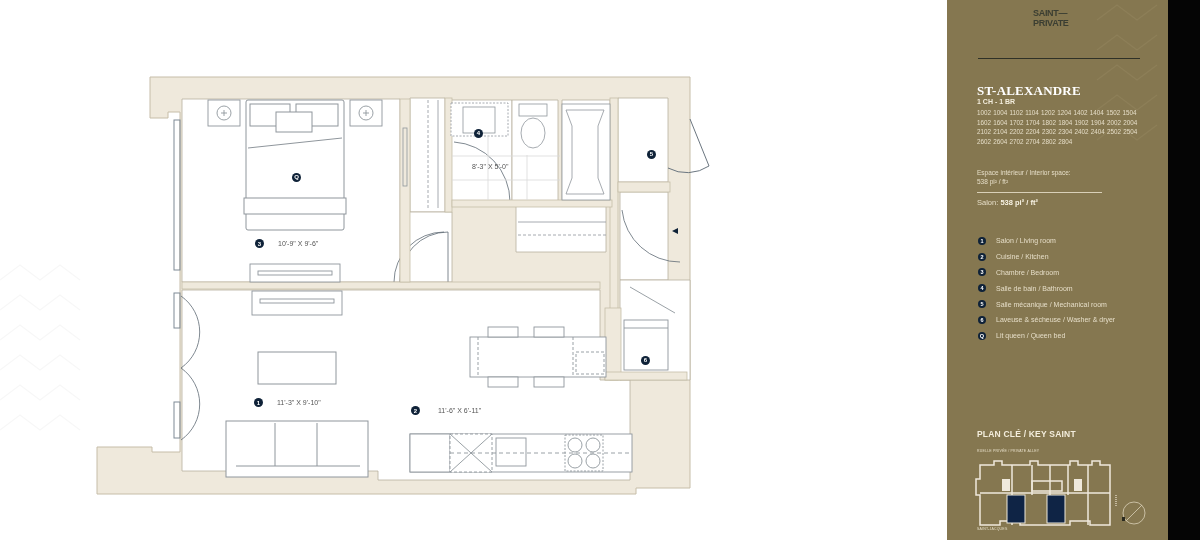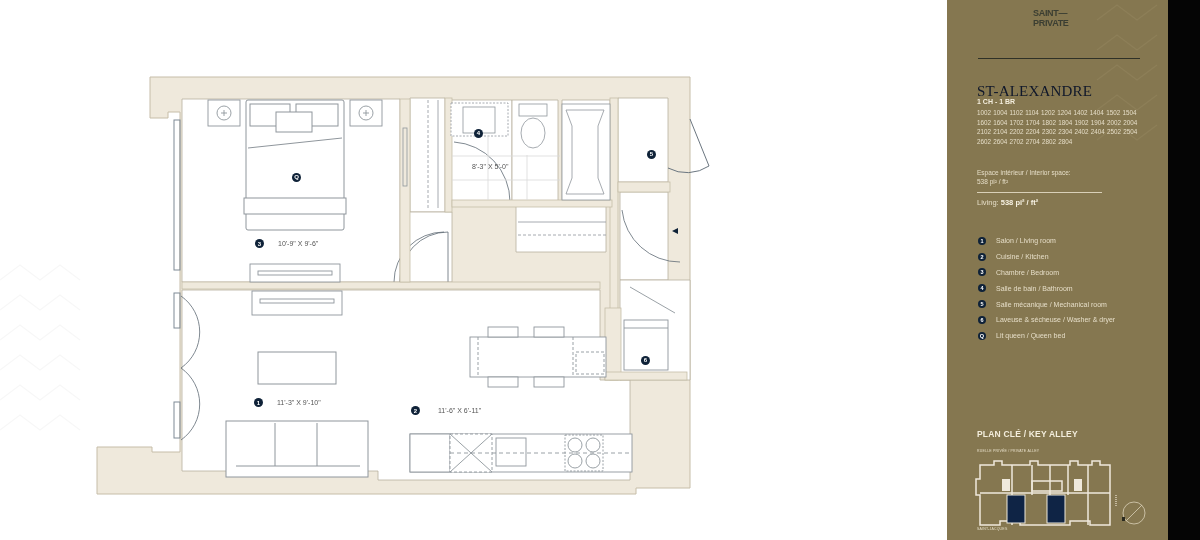--- a/index.html
+++ b/index.html
@@ -5,21 +5,21 @@
   html, body { margin:0; padding:0; }
   body { width:1200px; height:540px; position:relative; overflow:hidden; background:#000; font-family:"Liberation Sans", sans-serif; }
   .plan-area { position:absolute; left:0; top:0; width:947px; height:540px; background:#ffffff; overflow:hidden; }
   .plan-area svg.plan { position:absolute; left:0; top:0; }
   .pattern-bg { position:absolute; left:0; top:250px; width:90px; height:200px; opacity:0.5; }
   .side-panel { position:absolute; left:947px; top:0; width:221px; height:540px; background:#857750; color:#efe8d6; overflow:hidden; }
   .black-strip { position:absolute; left:1168px; top:0; width:32px; height:540px; background:#050505; }
   .logo { position:absolute; left:86px; top:8px; font-family:"Liberation Sans", sans-serif; font-weight:bold; font-size:9px; line-height:10px; color:#3b3e32; letter-spacing:-0.3px; }
   .logo .l2 { display:block; }
   .top-rule { position:absolute; left:31px; top:58px; width:162px; height:1px; background:#2f3127; }
-  .unit-name { position:absolute; left:30px; top:83px; font-family:"Liberation Serif", serif; font-size:15px; font-weight:normal; color:#0f172a; letter-spacing:0.2px; }
+  .unit-name { position:absolute; left:30px; top:83px; font-family:"Liberation Serif", serif; font-size:13px; font-weight:bold; color:#ffffff; letter-spacing:0.2px; }
   .unit-type { position:absolute; left:30px; top:98px; font-size:7px; font-weight:bold; color:#f3eddc; }
   .unit-numbers { position:absolute; left:30px; top:108px; width:165px; font-size:6.3px; line-height:9.6px; color:#e5ddc7; word-spacing:0.5px; }
   .interior { position:absolute; left:30px; top:168px; font-size:6.5px; line-height:9px; color:#e5ddc7; }
   .mid-rule { position:absolute; left:30px; top:192px; width:125px; height:1px; background:#d9d0b8; }
   .total { position:absolute; left:30px; top:198px; font-size:7.5px; color:#e5ddc7; }
   .total b { font-weight:bold; color:#f7f2e3; }
   .legend { position:absolute; left:31px; top:233px; list-style:none; margin:0; padding:0; }
   .legend li { display:flex; align-items:center; height:15.8px; font-size:7px; color:#e5ddc7; }
   .legend .num { width:8px; height:8px; border-radius:50%; background:#0f2238; color:#fff; font-size:5.5px; font-weight:bold; display:inline-flex; align-items:center; justify-content:center; margin-right:10px; }
   .key-title { position:absolute; left:30px; top:429px; font-size:8.5px; font-weight:bold; color:#f3eddc; letter-spacing:0.2px; }
@@ -231,21 +231,21 @@
   <div class="top-rule"></div>
   <div class="unit-name">ST-ALEXANDRE</div>
   <div class="unit-type">1 CH - 1 BR</div>
   <div class="unit-numbers">1002 1004 1102 1104 1202 1204 1402 1404 1502 1504 1602 1604 1702 1704 1802 1804 1902 1904 2002 2004 2102 2104 2202 2204 2302 2304 2402 2404 2502 2504 2602 2604 2702 2704 2802 2804</div>
   <div class="interior">
     <div>Espace intérieur / Interior space:</div>
     <div>538 pi² / ft²</div>
   </div>
   <div class="mid-rule"></div>
   <div class="total">
-    <span>Living:</span>
+    <span>Salon:</span>
     <b>538 pi² / ft²</b>
   </div>
   <ul class="legend">
     <li>
         <span class="num">1</span>
         <span>Salon / Living room</span>
       </li>
     <li>
         <span class="num">2</span>
         <span>Cuisine / Kitchen</span>
@@ -264,21 +264,21 @@
       </li>
     <li>
         <span class="num">6</span>
         <span>Laveuse &amp; sécheuse / Washer &amp; dryer</span>
       </li>
     <li>
         <span class="num">Q</span>
         <span>Lit queen / Queen bed</span>
       </li>
   </ul>
-  <div class="key-title">PLAN CLÉ / KEY ALLEY</div>
+  <div class="key-title">PLAN CLÉ / KEY SAINT</div>
   <div class="key-alley">RUELLE PRIVÉE / PRIVATE ALLEY</div>
   <svg class="key-plan" width="180" height="72" viewBox="0 0 180 72">
     <g fill="none" stroke="#efe9dc" stroke-width="1.5">
       <path d="M8,10 L22,10 L22,6 L30,6 L30,10 L58,10 L58,6 L66,6 L66,10 L98,10 L98,6 L106,6 L106,10 L120,10 L120,6 L128,6 L128,10 L138,10 L138,70 L118,70 L118,66 L98,66 L98,70 L48,70 L48,66 L28,66 L28,70 L8,70 L8,40 L4,40 L4,24 L8,24 Z"></path>
       <line x1="40" y1="10" x2="40" y2="70"></line>
       <line x1="60" y1="10" x2="60" y2="40"></line>
       <line x1="78" y1="10" x2="78" y2="40"></line>
       <line x1="96" y1="10" x2="96" y2="40"></line>
       <line x1="116" y1="10" x2="116" y2="70"></line>
       <line x1="8" y1="38" x2="138" y2="38"></line>

